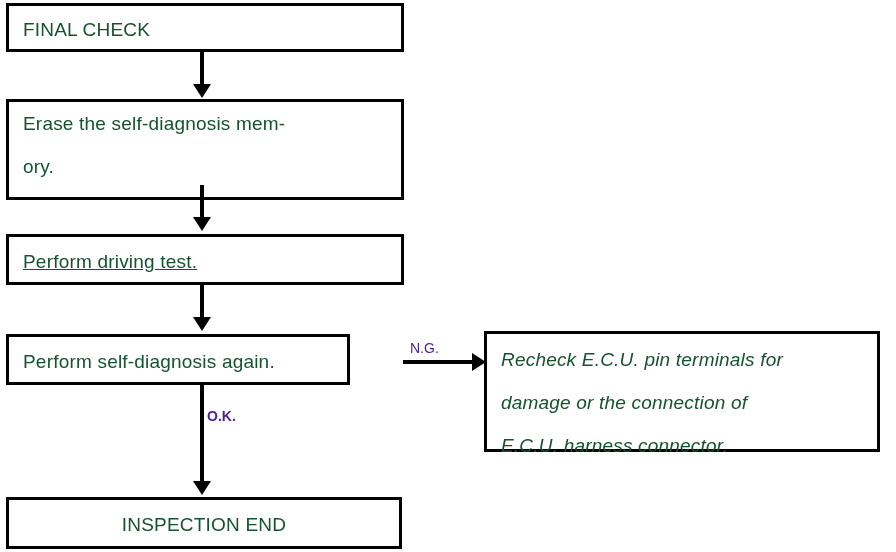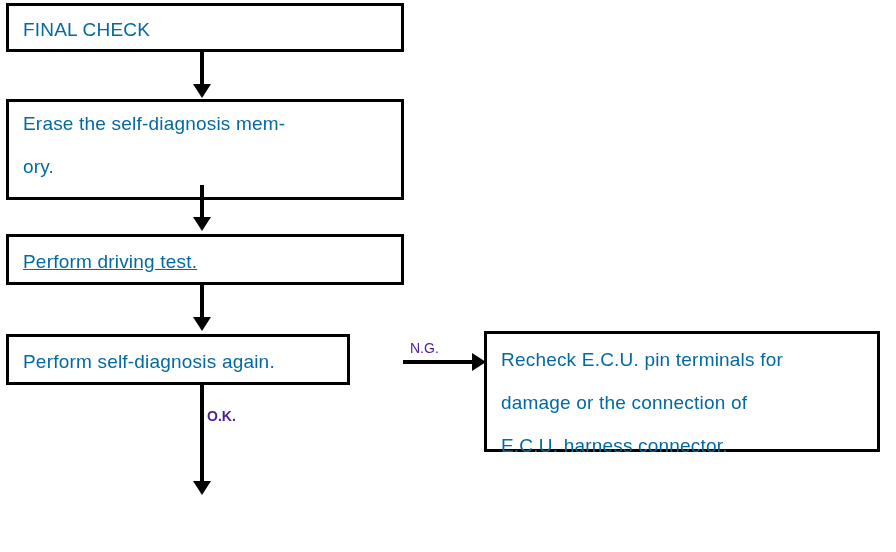--- a/index.html
+++ b/index.html
@@ -22,21 +22,21 @@
     border: 3px solid #000000;
     background: #ffffff;
     box-sizing: border-box;
   }
   .box-text {
     position: absolute;
     font-size: 19px;
     line-height: 43px;
     letter-spacing: 0.2px;
     white-space: pre;
-    color: #0369a1;
+    color: #14532d;
   }
   .box-text.centered {
     width: 100%;
     text-align: center;
     white-space: normal;
   }
   .box-text.leftpad {
     left: 14px;
     right: 10px;
   }
@@ -103,24 +103,27 @@
   <div class="arrow-down" style="left:193px; top:317px;"></div>
 
   <div class="box" style="left:6px; top:334px; width:344px; height:51px;">
     <div class="box-text leftpad" style="top:3px;">Perform self-diagnosis again.</div>
   </div>
 
   <div class="hline" style="left:403px; top:360px; width:72px; height:4px;"></div>
   <div class="arrow-right" style="left:472px; top:353px;"></div>
   <div class="edge-label" style="left:410px; top:338px;">N.G.</div>
 
-  <div class="box" style="left:484px; top:331px; width:396px; height:121px;">
+  <div class="box" style="left:484px; top:331px; width:396px; height:121px;font-style:italic;">
     <div class="box-text leftpad" style="top:4px;">Recheck E.C.U. pin terminals for
 damage or the connection of
 E.C.U. harness connector.</div>
   </div>
 
   <div class="vline" style="left:200px; top:385px; width:4px; height:98px;"></div>
   <div class="arrow-down" style="left:193px; top:481px;"></div>
   <div class="edge-label" style="left:207px; top:406px;font-weight:bold;">O.K.</div>
 
+  <div class="box" style="left:6px; top:497px; width:396px; height:52px;">
+    <div class="box-text centered" style="top:3px;">INSPECTION END</div>
+  </div>
 
 </div>
 
 </body></html>

